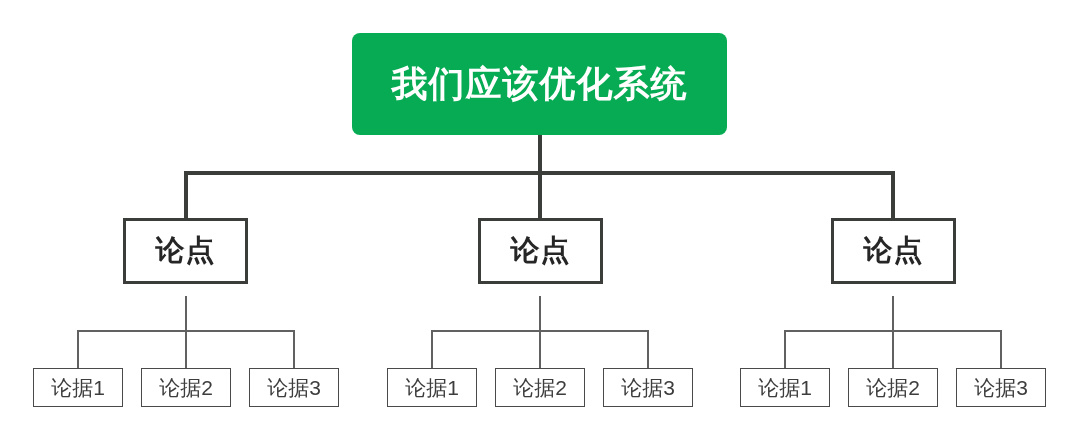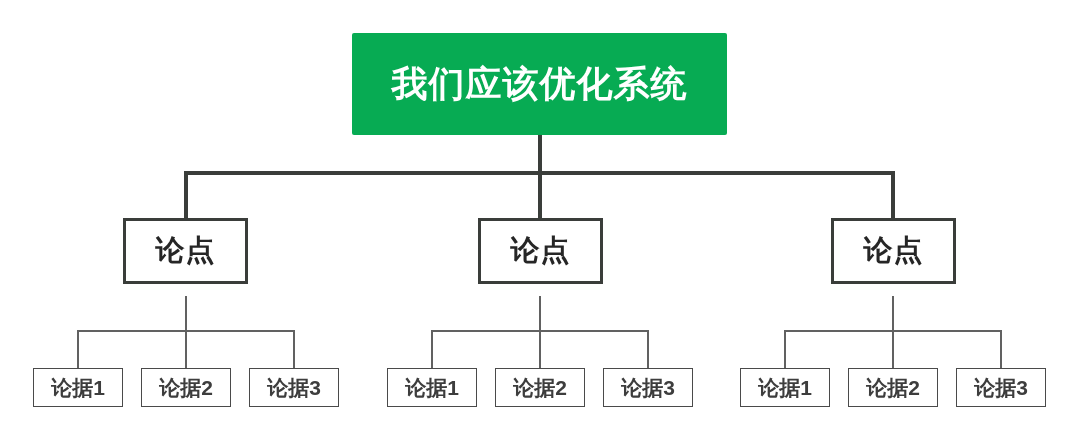--- a/index.html
+++ b/index.html
@@ -22,21 +22,21 @@
     font-family: "Liberation Sans", sans-serif;
     overflow: hidden;
   }
   
   .root-box {
     position: absolute;
     left: 352px; top: 33px;
     width: 375px; height: 102px;
     background: var(--root_bg);
     color: var(--root_text);
-    border-radius: 2px;
+    border-radius: 8px;
     display: flex; align-items: center; justify-content: center;
     font-size: 36px; font-weight: bold; letter-spacing: 1px;
   }
   
   .vthick { position: absolute; width: 4px; background: var(--thick_line); }
   .hthick { position: absolute; height: 4px; background: var(--thick_line); }
   .trunk   { left: 538px; top: 135px; height: 95px; }
   .branch  { left: 184px; top: 171px; width: 711px; }
   .drop-l  { left: 184px; top: 171px; height: 59px; }
   .drop-r  { left: 891px; top: 171px; height: 59px; }
@@ -65,21 +65,21 @@
   .d3a { left: 784px; } .d3b { left: 892px; } .d3c { left: 1000px; }
   
   .evidence-box {
     position: absolute; top: 368px;
     width: 90px; height: 39px;
     box-sizing: border-box;
     background: var(--background);
     border: 1.5px solid var(--evidence_border);
     color: var(--evidence_text);
     display: flex; align-items: center; justify-content: center;
-    font-size: 21px; font-weight: bold;
+    font-size: 21px; font-weight: normal;
   }
   .e1a { left: 33px; }  .e1b { left: 141px; } .e1c { left: 249px; }
   .e2a { left: 387px; } .e2b { left: 495px; } .e2c { left: 603px; }
   .e3a { left: 740px; } .e3b { left: 848px; } .e3c { left: 956px; }
 </style>
 </head>
 <body>
 
 <div class="canvas">
 

